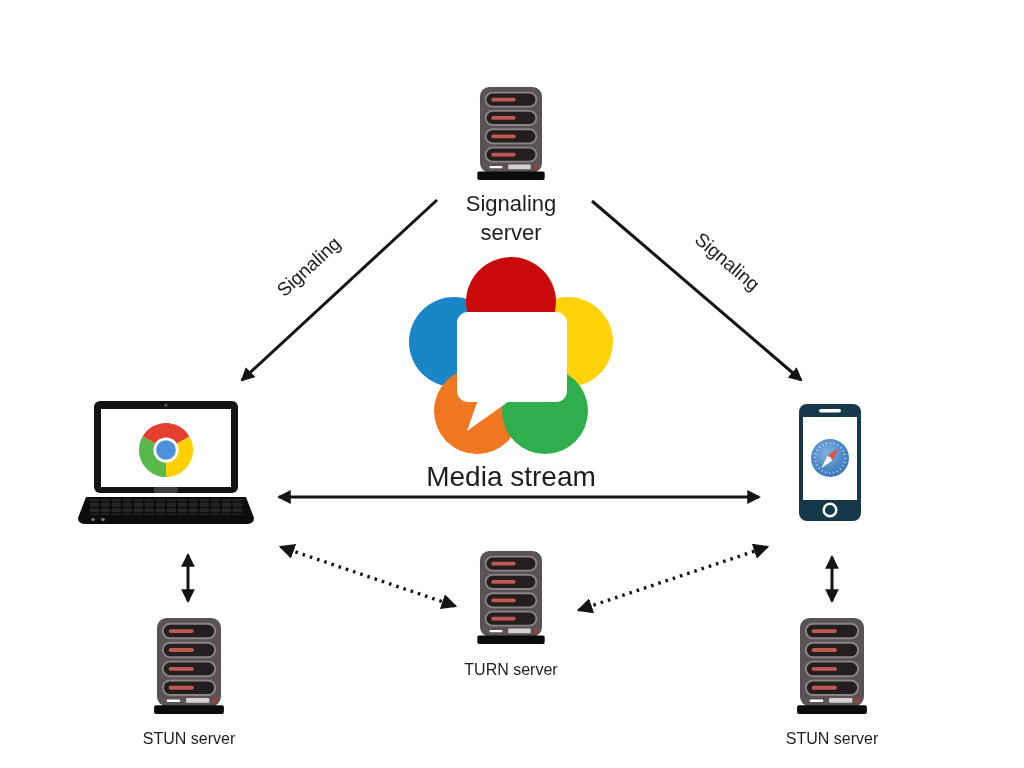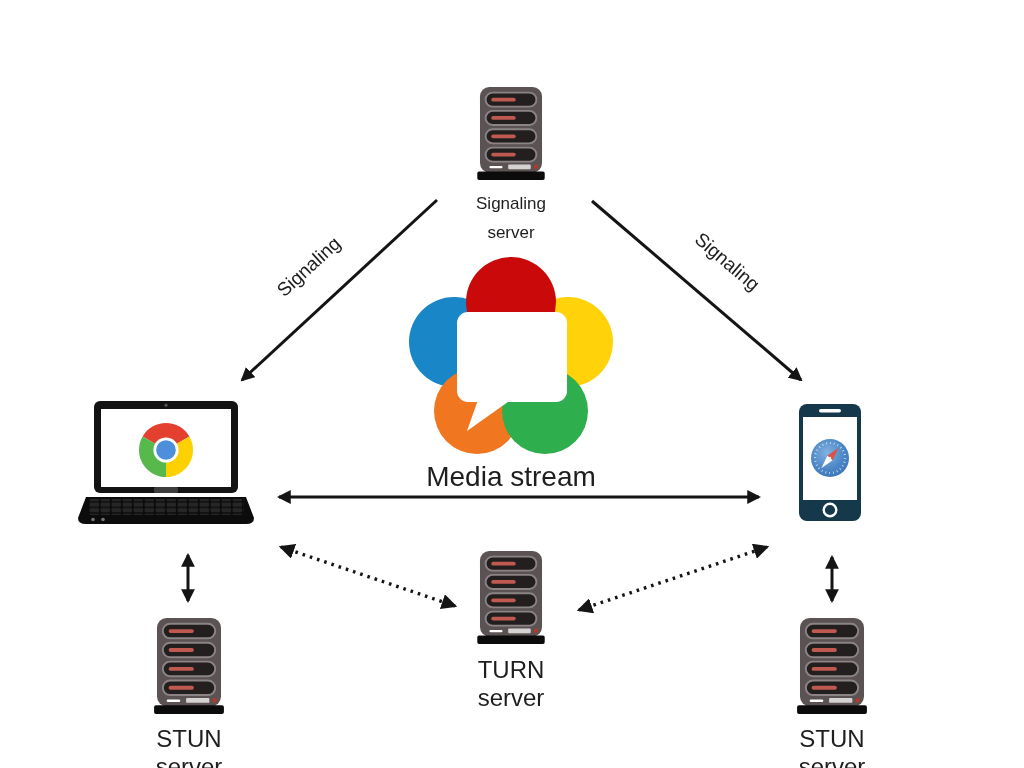--- a/index.html
+++ b/index.html
@@ -6,21 +6,21 @@
   .canvas{
     position:relative;width:1024px;height:768px;background:#fff;overflow:hidden;
     font-family:"Liberation Sans",sans-serif;color:var(--text,#1e1e1e);
   }
   .edges{position:absolute;left:0;top:0;z-index:1;}
   .edge{stroke:var(--arrow,#141414);fill:none;}
   .edge.solid{stroke-width:3;}
   .edge.dotted{stroke-width:3.4;stroke-dasharray:2.6 5;}
   .node{position:absolute;z-index:2;display:flex;flex-direction:column;align-items:center;}
   .node-label{
-    text-align:center;font-size:24px;line-height:28px;color:var(--text,#1e1e1e);
+    text-align:center;font-size:16px;line-height:28px;color:var(--text,#1e1e1e);
     white-space:pre-line;
   }
   .edge-label{
     position:absolute;z-index:2;font-size:19px;color:var(--text,#1e1e1e);white-space:nowrap;
   }
   .icon{display:block;}
   
   .server-body{fill:var(--server-body,#5b5353);}
   .server-slot{fill:var(--server-slot,#241f1f);stroke:var(--server-slot-outline,#8b8484);stroke-width:2;}
   .server-bar{fill:var(--server-bar,#c05a50);}
@@ -90,21 +90,21 @@
     </g>
     <g>
       <line class="edge solid" x1="832" y1="557" x2="832" y2="601" marker-start="url(#ah)" marker-end="url(#ah)"></line>
     </g>
   </svg>
 
   <div class="node" style="left:451px;top:86px;width:120px;">
     <svg class="icon" width="68" height="94" viewBox="0 0 72 100">
       <use href="#sym-server"></use>
     </svg>
-    <div class="node-label" style="margin-top:9px;width:110px;font-size:17px;line-height:29px;">Signaling server</div>
+    <div class="node-label" style="margin-top:9px;width:110px;font-size:22px;line-height:29px;">Signaling server</div>
   </div>
 
   <svg class="icon" style="position:absolute;left:408px;top:257px;z-index:2;" width="206" height="208" viewBox="-103 -104 206 208">
     <circle class="wr-blue" cx="-57" cy="-19" r="45"></circle>
     <circle class="wr-yellow" cx="57" cy="-19" r="45"></circle>
     <circle class="wr-red" cx="0" cy="-59" r="45"></circle>
     <circle class="wr-orange" cx="-34" cy="50" r="43"></circle>
     <circle class="wr-green" cx="34" cy="50" r="43"></circle>
     <g>
       <rect x="-54" y="-49" width="110" height="90" rx="11" fill="#ffffff"></rect>

